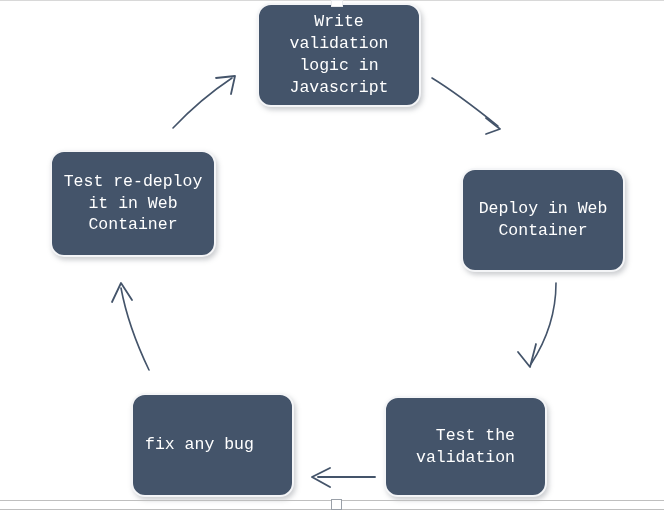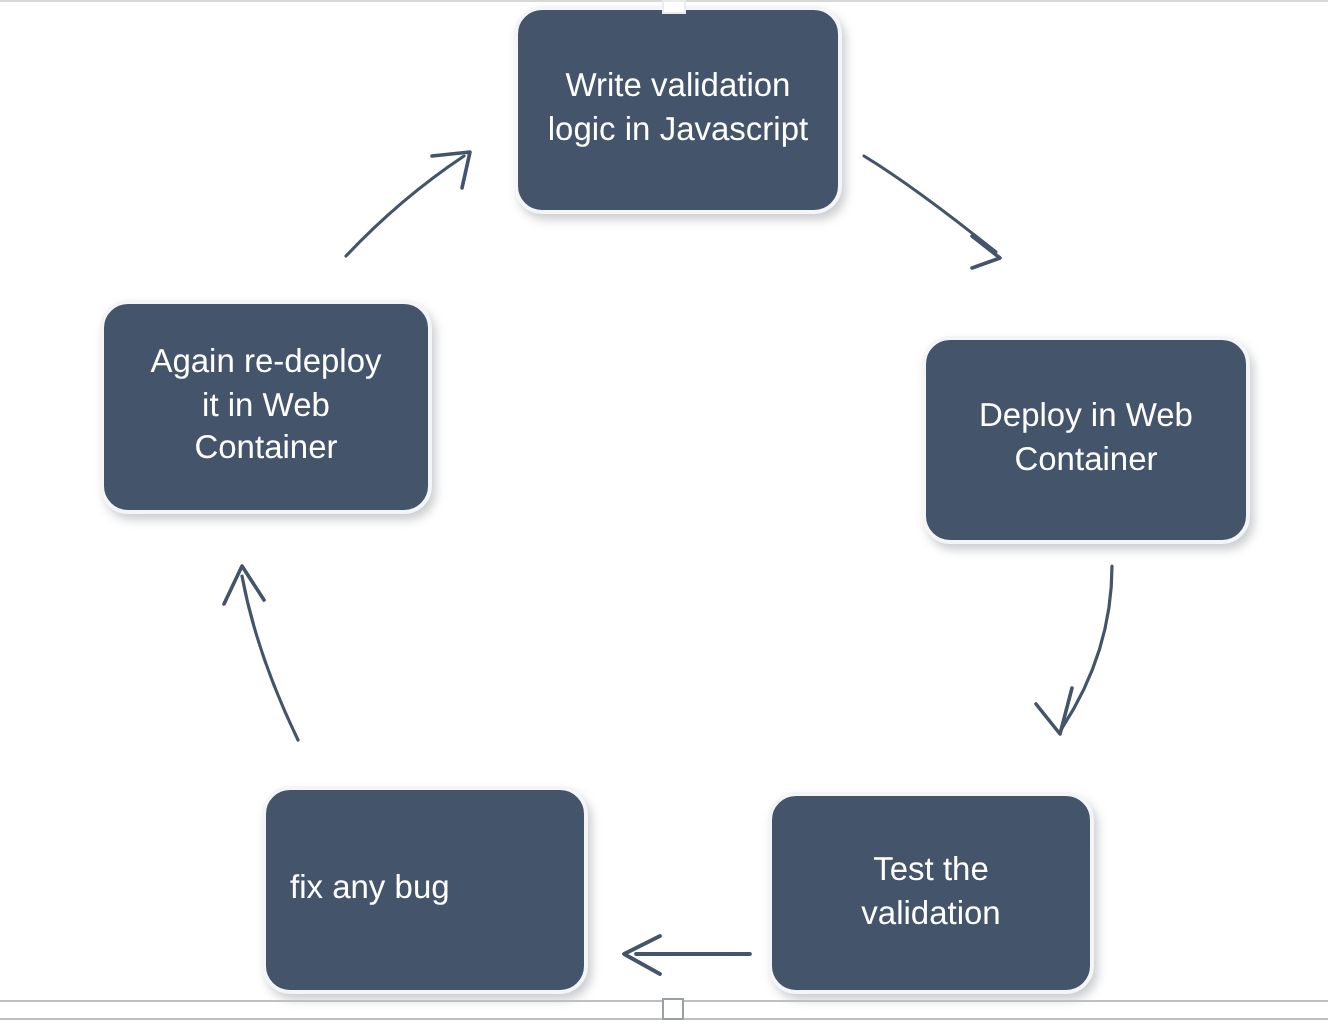--- a/index.html
+++ b/index.html
@@ -66,20 +66,21 @@
     justify-content: center;
     color: #ffffff;
     font-size: 16.5px;
     line-height: 1.32;
     text-align: center;
     padding: 6px 10px;
   }
   .node .node-text {
     display: block;
     white-space: pre-line;
+    font-family: Liberation Mono, monospace;
   }
   
   .node.align-topleft {
     align-items: center;
     justify-content: flex-start;
     text-align: left;
     padding: 10px 12px;
   }
   
   .shape-handle-top {
@@ -143,31 +144,31 @@
     <span class="node-text">Write validation
 logic in Javascript</span>
   </div>
   <div class="shape-handle-top"></div>
 
   <div class="node" style="left:461px; top:168px; width:164px; height:104px;">
     <span class="node-text">Deploy in Web
 Container</span>
   </div>
 
-  <div class="node" style="left:384px; top:396px; width:163px; height:101px;">
+  <div class="node" style="left:384px; top:396px; width:163px; height:101px;text-align:right;">
     <span class="node-text">Test the
 validation</span>
   </div>
 
   <div class="node align-topleft" style="left:131px; top:393px; width:163px; height:104px;">
     <span class="node-text">fix any bug</span>
   </div>
 
   <div class="node" style="left:50px; top:150px; width:166px; height:107px;">
-    <span class="node-text">Again re-deploy
+    <span class="node-text">Test re-deploy
 it in Web
 Container</span>
   </div>
 
   <div class="page-bottom-rule-a"></div>
   <div class="page-bottom-rule-b"></div>
   <div class="page-resize-handle"></div>
 
 </div>
 

